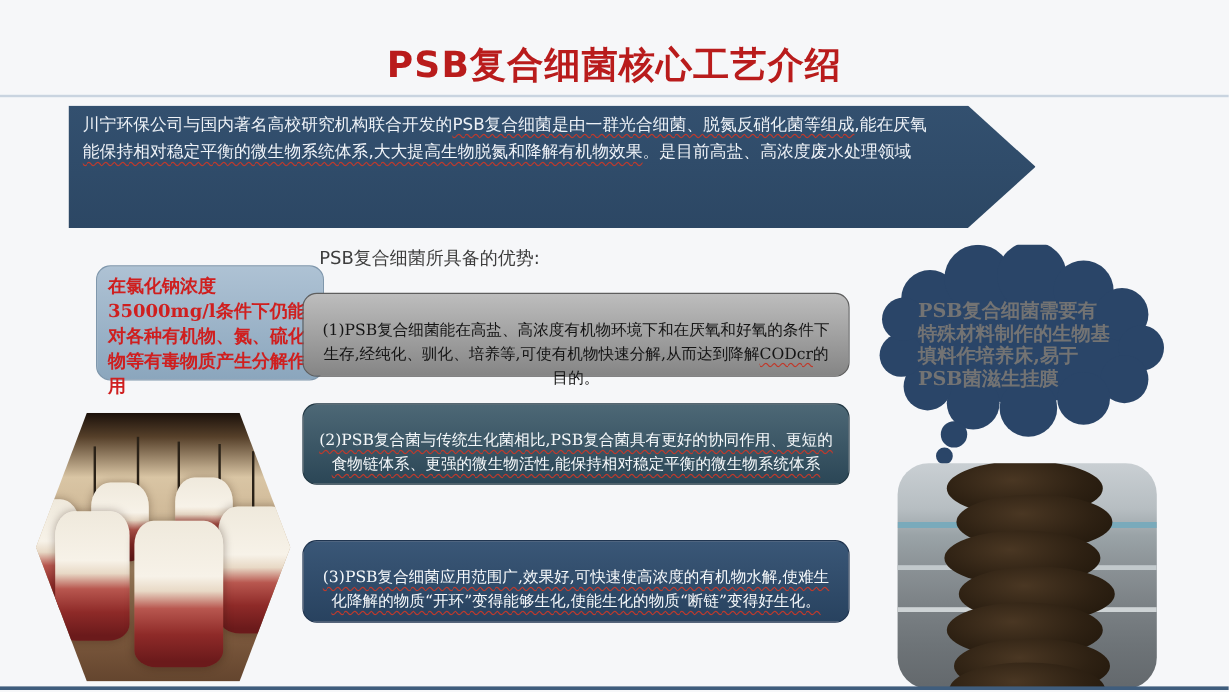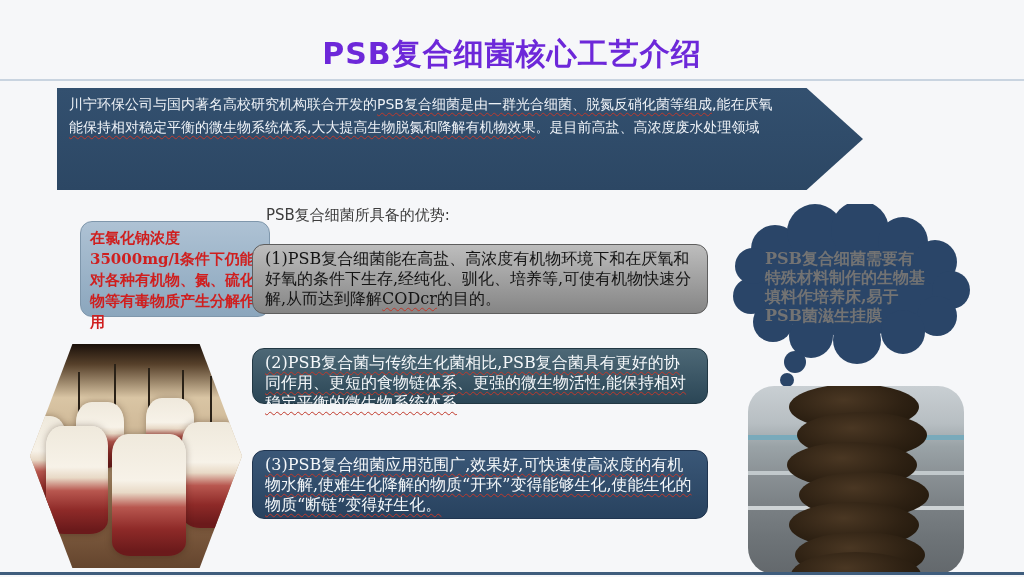--- a/index.html
+++ b/index.html
@@ -3,21 +3,21 @@
 <meta charset="utf-8">
 <style>
   html,body{margin:0;padding:0;}
   body{
     width:1024px;height:577px;position:relative;overflow:hidden;
     background:#f6f7f9;
     font-family:"DejaVu Sans",sans-serif;
   }
   .slide-title{
     position:absolute;top:34px;left:0;width:100%;text-align:center;
-    font-size:30px;font-weight:bold;color:#6d28d9;letter-spacing:1px;
+    font-size:30px;font-weight:bold;color:#b91c1c;letter-spacing:1px;
   }
   .title-divider{
     position:absolute;top:79px;left:0;width:1024px;height:2px;background:#c9d4e0;
   }
   .intro-banner{
     position:absolute;left:57px;top:88px;width:806px;height:102px;
     background:linear-gradient(180deg,#33506f 0%,#2c4764 100%);
     clip-path:polygon(0 0,93% 0,100% 50%,93% 100%,0 100%);
     color:#eef2f7;font-size:14px;box-sizing:border-box;padding:5px 0 0 12px;
   }
@@ -33,26 +33,27 @@
     background:linear-gradient(180deg,#aec2d4 0%,#8ba6bd 100%);
     color:#cf1f1f;font-weight:bold;font-size:15px;line-height:21px;padding:6px 9px;
     font-family:"DejaVu Serif",serif;
     margin-left:30px;
   }
   .adv-heading{
     position:absolute;left:266px;top:206px;font-size:15px;color:#3d3d3d;
   }
   .adv{
     position:absolute;left:252px;width:456px;box-sizing:border-box;border-radius:12px;
-    font-size:16px;line-height:20px;padding:4px 12px;
+    font-size:13px;line-height:20px;padding:21px 12px;
     font-family:"DejaVu Serif",serif;
+    text-align:center;
   }
   .adv1{top:244px;height:70px;background:linear-gradient(180deg,#bdbdbd 0%,#858585 100%);
         border:1px solid #5e5e5e;color:#141414;}
-  .adv2{top:348px;height:56px;background:linear-gradient(180deg,#4d6876 0%,#2b4656 100%);
+  .adv2{top:336px;height:68px;background:linear-gradient(180deg,#4d6876 0%,#2b4656 100%);
         border:1px solid #223844;color:#f5f8fa;}
   .adv3{top:450px;height:69px;background:linear-gradient(180deg,#3a5777 0%,#28425f 100%);
         border:1px solid #203550;color:#f5f8fa;}
   .cloud-svg{position:absolute;left:725px;top:204px;width:255px;height:190px;}
   .cloud-text{
     position:absolute;left:765px;top:249px;width:162px;
     color:#737373;font-weight:bold;font-size:16px;line-height:19px;
     font-family:"DejaVu Serif",serif;
   }
   

